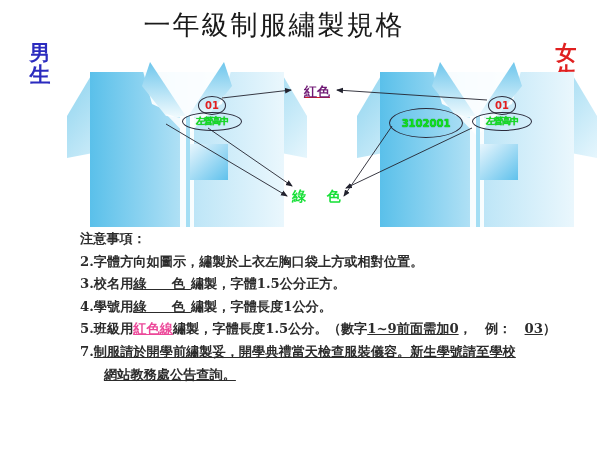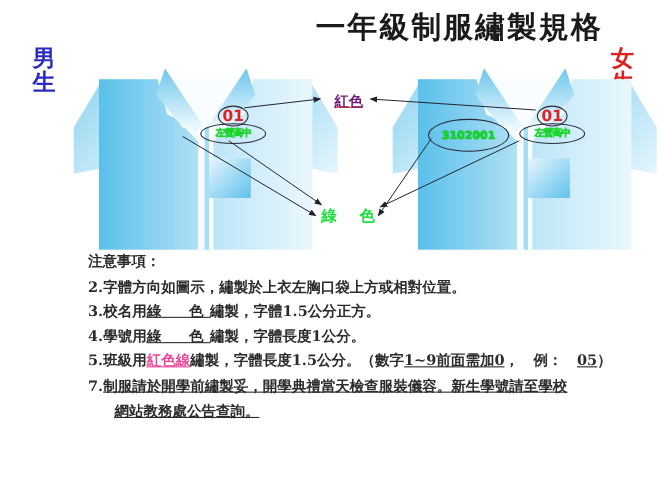--- a/index.html
+++ b/index.html
@@ -15,24 +15,24 @@
     overflow: hidden;
     font-family: "DejaVu Sans", "Liberation Sans", sans-serif;
   }
 
   
   #title {
     position: absolute;
     top: 7px;
     left: 0;
     width: 548px;
-    text-align: right;
+    text-align: center;
     font-family: "DejaVu Serif", "Liberation Serif", serif;
     font-size: 27px;
-    font-weight: bold;
+    font-weight: normal;
     color: #1a1a1a;
     letter-spacing: 2px;
     white-space: nowrap;
   }
 
   
   .gender-label {
     position: absolute;
     font-family: "DejaVu Serif", "Liberation Serif", serif;
     font-size: 21px;
@@ -80,21 +80,21 @@
   .oval-studentid {
     width: 72px;
     height: 28px;
     font-size: 10px;
     color: #11dd22;
     text-shadow: 0 0 1px #0a0, 0 0 1px #0a0;
   }
   .oval-class {
     width: 26px;
     height: 17px;
-    font-size: 14px;
+    font-size: 10px;
     color: #e02020;
   }
   .oval-school {
     width: 58px;
     height: 17px;
     font-size: 9px;
     color: #11dd22;
     text-shadow: 0 0 1px #0a0;
     letter-spacing: -1px;
   }
@@ -277,19 +277,19 @@
       <path d="M472,128 L346,188"></path>
     </g>
   </svg>
 
   <div id="notes">
     <div class="note-line">注意事項：</div>
     <div id="notes-list">
         <div class="note-line"><span>2.</span><span>字體方向如圖示，繡製於上衣左胸口袋上方或相對位置。</span></div>
         <div class="note-line"><span>3.</span><span>校名用</span><span class="u sp">綠　色</span><span>繡製，字體1.5公分正方。</span></div>
         <div class="note-line"><span>4.</span><span>學號用</span><span class="u sp">綠　色</span><span>繡製，字體長度1公分。</span></div>
-        <div class="note-line"><span>5.</span><span>班級用</span><span class="u red">紅色線</span><span>繡製，字體長度1.5公分。（數字</span><span class="u">1~9前面需加0</span><span>，　例：　</span><span class="u">05</span><span>）</span></div>
+        <div class="note-line"><span>5.</span><span>班級用</span><span class="u red">紅色線</span><span>繡製，字體長度1.5公分。（數字</span><span class="u">1~9前面需加0</span><span>，　例：　</span><span class="u">03</span><span>）</span></div>
         <div class="note-line"><span>7.</span><span class="u">制服請於開學前繡製妥，開學典禮當天檢查服裝儀容。新生學號請至學校</span></div>
         <div class="note-line indent"><span class="u">網站教務處公告查詢。</span></div>
       </div>
   </div>
 
 </div>
 
 </body></html>

